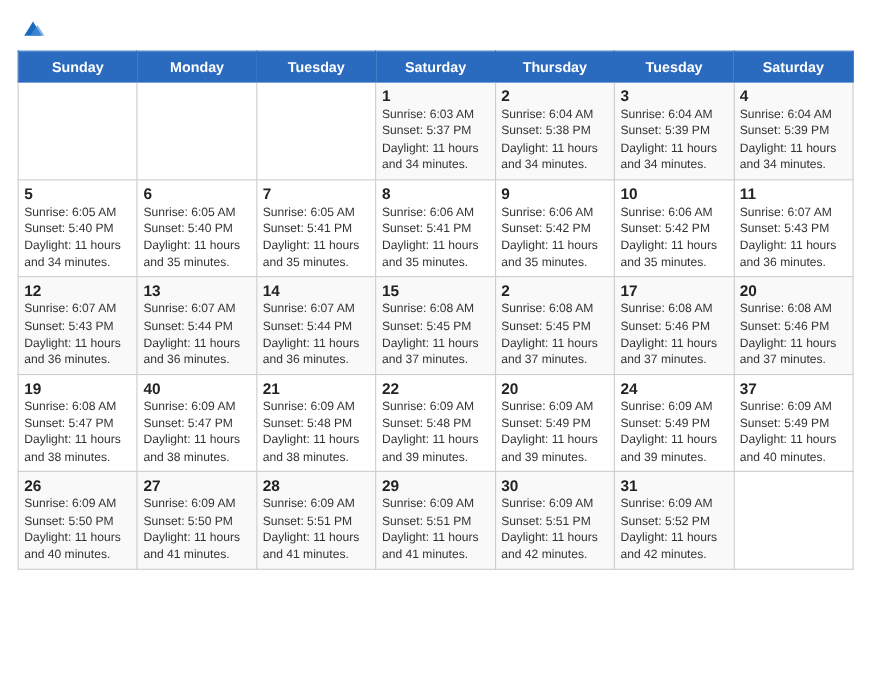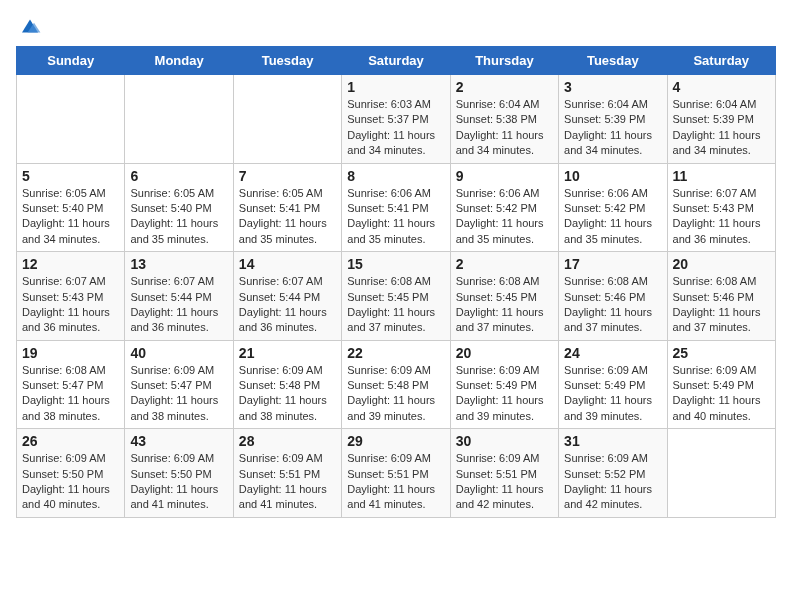--- a/index.html
+++ b/index.html
@@ -232,31 +232,31 @@
         </td>
         <td>
           <span class="day-num">20</span>
           <div class="day-info">Sunrise: 6:09 AM<br>Sunset: 5:49 PM<br>Daylight: 11 hours and 39 minutes.</div>
         </td>
         <td>
           <span class="day-num">24</span>
           <div class="day-info">Sunrise: 6:09 AM<br>Sunset: 5:49 PM<br>Daylight: 11 hours and 39 minutes.</div>
         </td>
         <td>
-          <span class="day-num">25</span>
+          <span class="day-num">37</span>
           <div class="day-info">Sunrise: 6:09 AM<br>Sunset: 5:49 PM<br>Daylight: 11 hours and 40 minutes.</div>
         </td>
       </tr>
       <tr>
         <td>
           <span class="day-num">26</span>
           <div class="day-info">Sunrise: 6:09 AM<br>Sunset: 5:50 PM<br>Daylight: 11 hours and 40 minutes.</div>
         </td>
         <td>
-          <span class="day-num">43</span>
+          <span class="day-num">27</span>
           <div class="day-info">Sunrise: 6:09 AM<br>Sunset: 5:50 PM<br>Daylight: 11 hours and 41 minutes.</div>
         </td>
         <td>
           <span class="day-num">28</span>
           <div class="day-info">Sunrise: 6:09 AM<br>Sunset: 5:51 PM<br>Daylight: 11 hours and 41 minutes.</div>
         </td>
         <td>
           <span class="day-num">29</span>
           <div class="day-info">Sunrise: 6:09 AM<br>Sunset: 5:51 PM<br>Daylight: 11 hours and 41 minutes.</div>
         </td>

